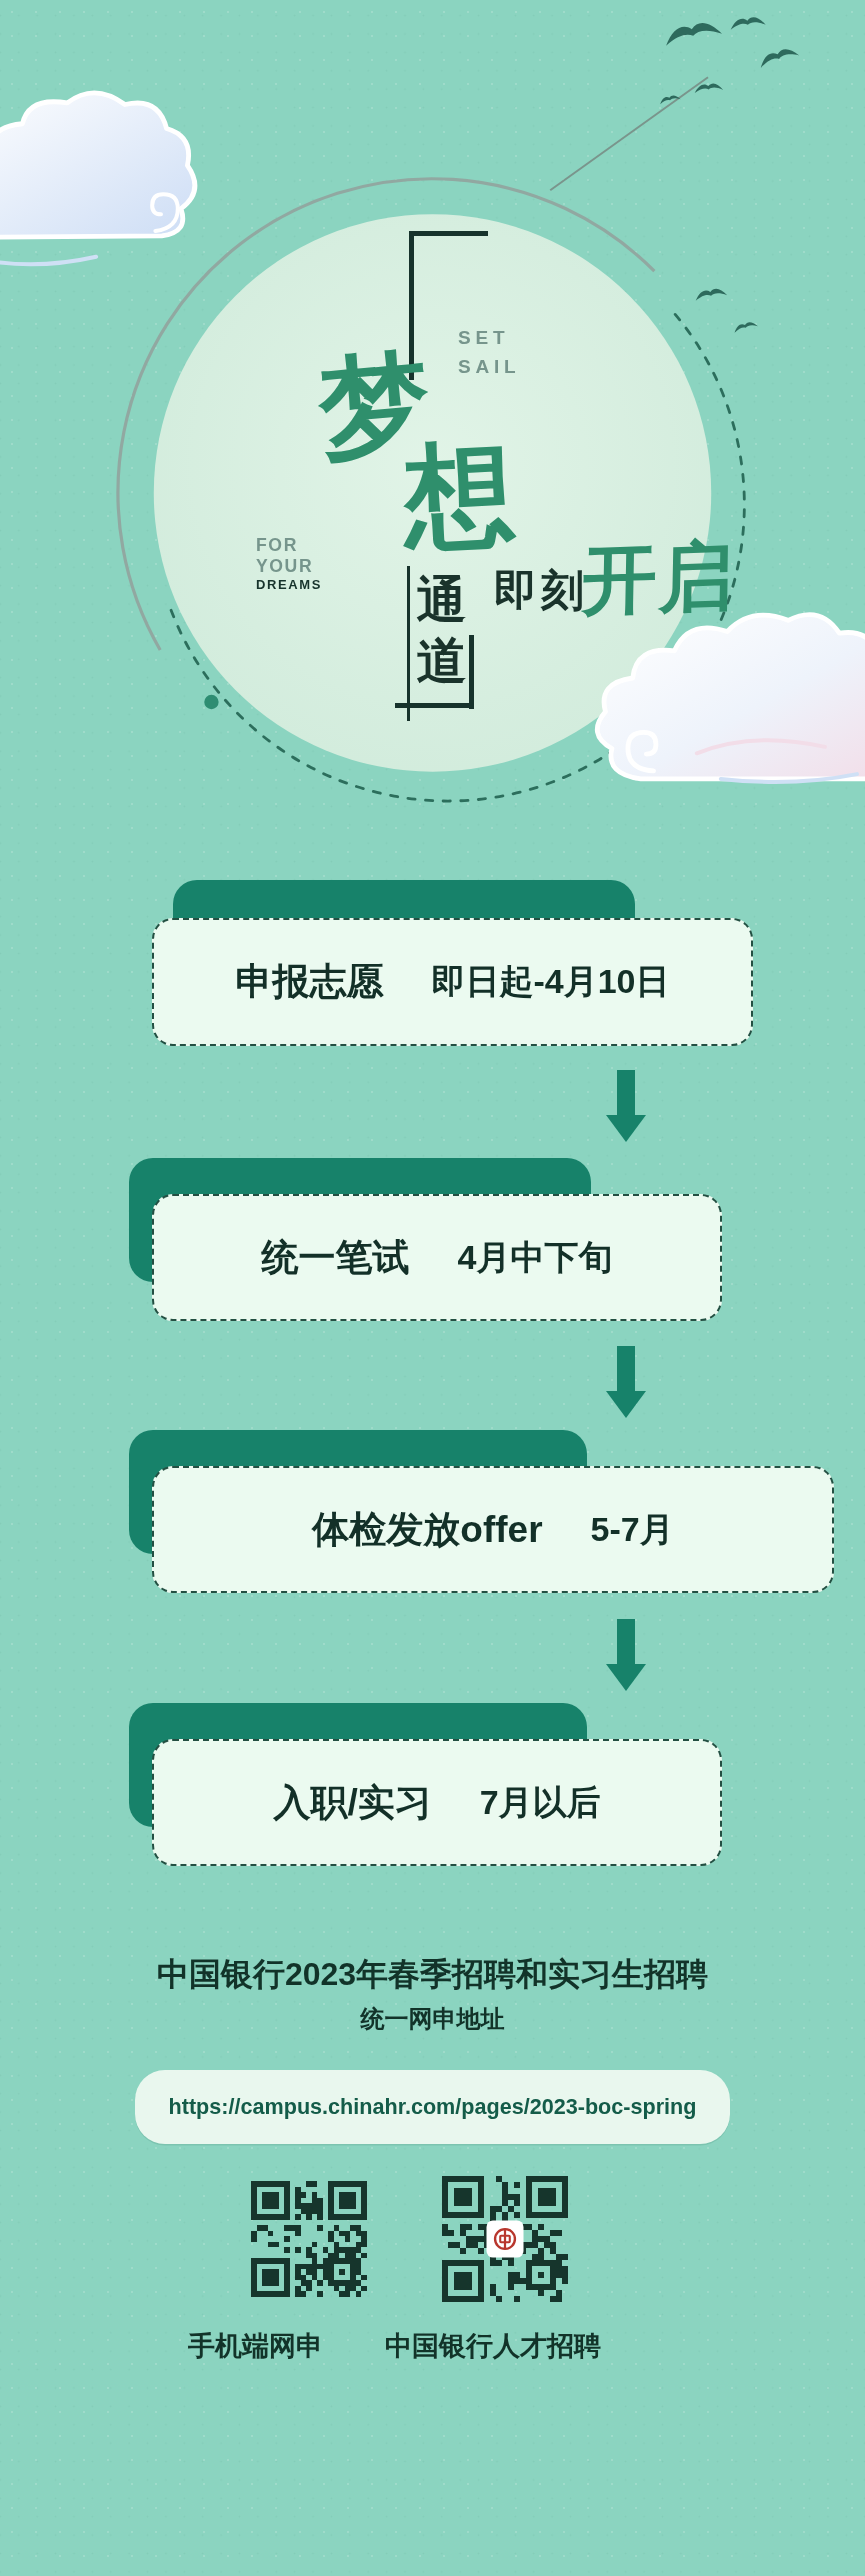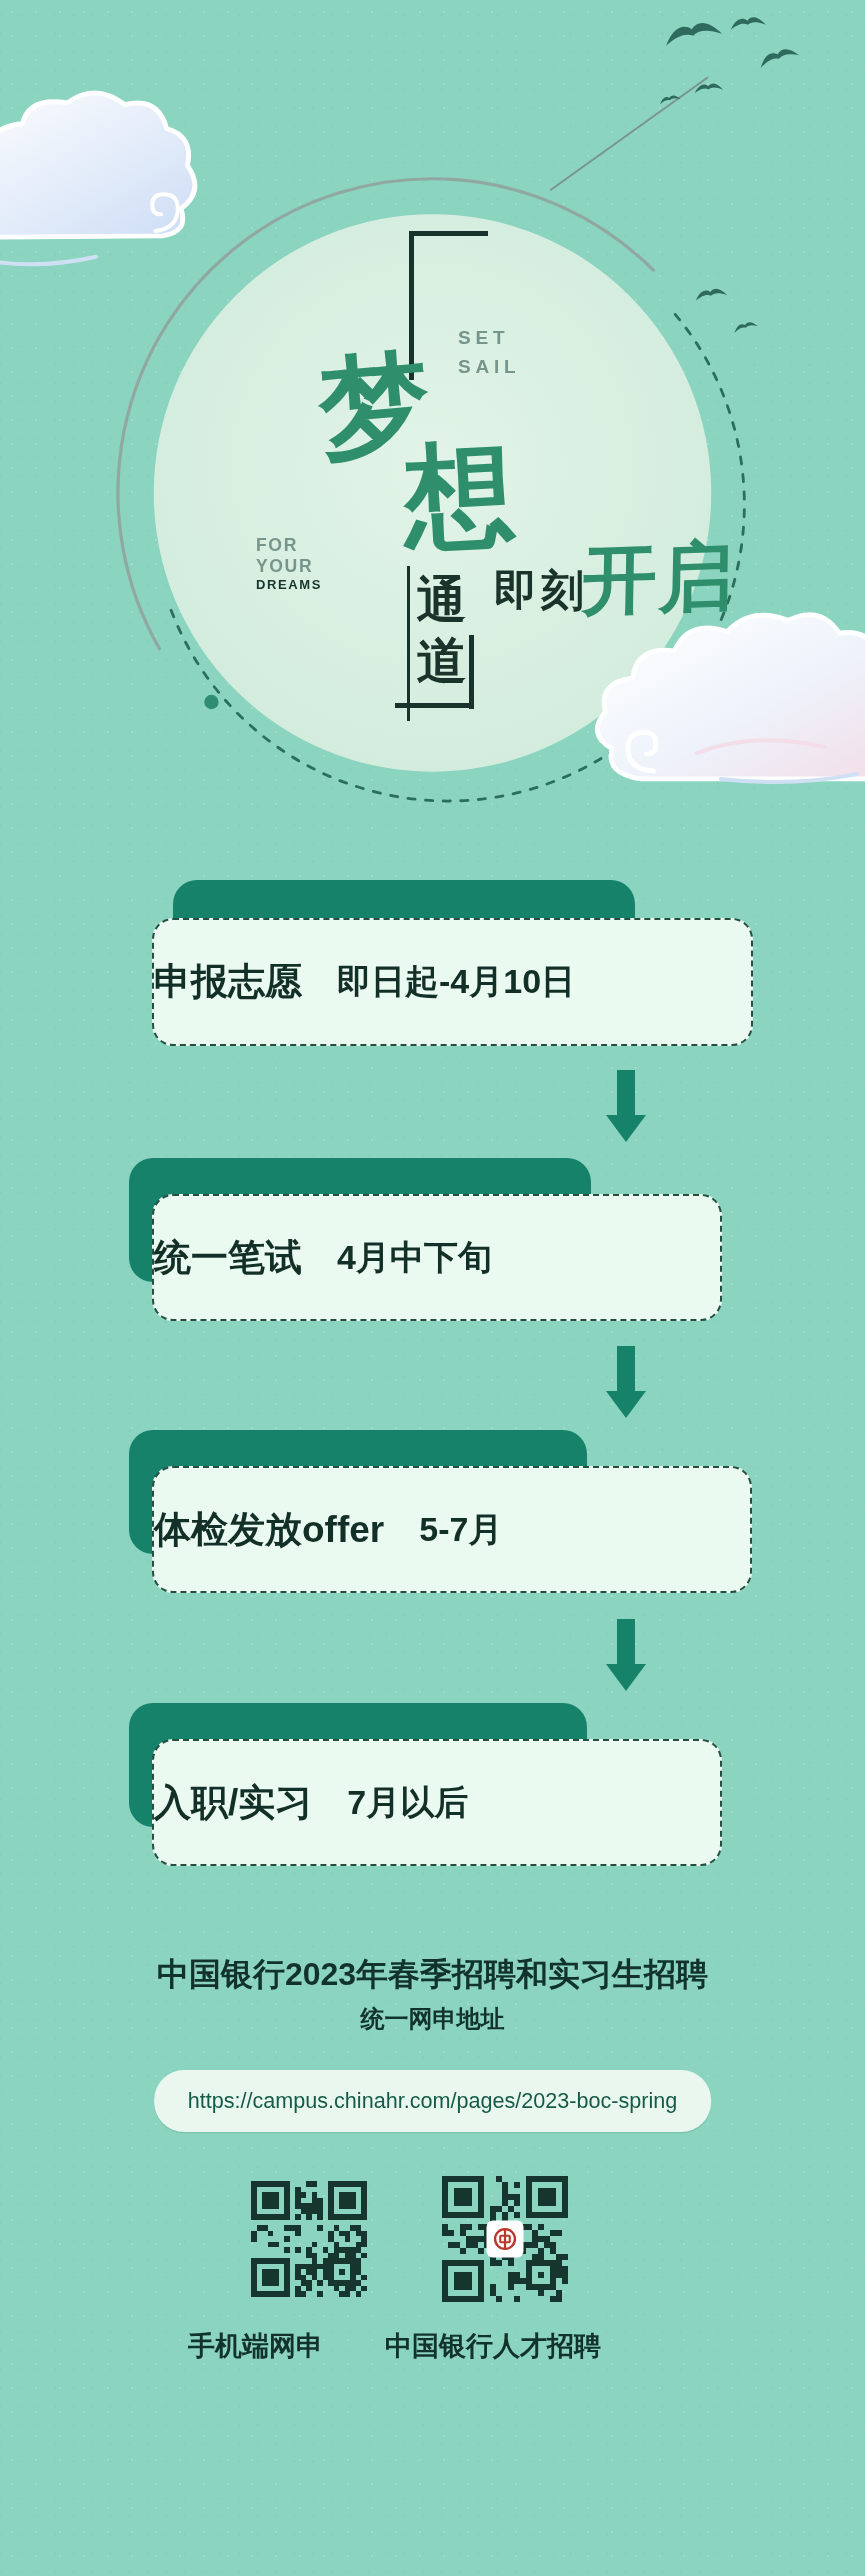--- a/index.html
+++ b/index.html
@@ -27,43 +27,43 @@
   .bk{position:absolute;background:#17332c;z-index:3}
   .bk-th{left:409px;top:231px;width:79px;height:4.8px}
   .bk-tv{left:409px;top:231px;width:4.8px;height:149px}
   .bk-mid{left:407px;top:566px;width:3.2px;height:155px}
   .bk-bv{left:469px;top:635px;width:4.8px;height:74px}
   .bk-bh{left:395px;top:703px;width:79px;height:4.8px}
 
   
   .step-dark{position:absolute;background:#17826a;border-radius:24px;z-index:2}
   .step-card{position:absolute;background:#ebfaf0;border:2.4px dashed #234f42;border-radius:21px;
-    display:flex;align-items:center;gap:35px;z-index:3}
+    display:flex;align-items:center;justify-content:center;gap:48px;z-index:3}
   .s1d{left:173px;top:880px;width:462px;height:127px}
   .s1c{left:152px;top:918px;width:601px;height:128px}
   .s2d{left:129px;top:1158px;width:462px;height:124px}
   .s2c{left:152px;top:1194px;width:570px;height:127px}
   .s3d{left:129px;top:1430px;width:458px;height:124px}
-  .s3c{left:152px;top:1466px;width:600px;height:127px}
+  .s3c{left:152px;top:1466px;width:682px;height:127px}
   .s4d{left:129px;top:1703px;width:458px;height:124px}
   .s4c{left:152px;top:1739px;width:570px;height:127px}
   .step-label{font-size:37px;font-weight:800;color:#133028}
   .step-time{font-size:34px;font-weight:700;color:#133028}
   .arrow{position:absolute;left:606px;width:40px;z-index:2}
   .a1{top:1070px}.a2{top:1346px}.a3{top:1619px}
   .arrow .shaft{width:17.6px;height:45px;background:#17826a;margin:0 auto}
   .arrow .head{width:0;height:0;border-left:20px solid transparent;border-right:20px solid transparent;border-top:27px solid #17826a}
 
   
   .f-line{left:0;width:865px;text-align:center;font-weight:800;color:#123329}
   .f1{top:1953px;font-size:32px}
   .f2{top:2003px;font-size:24px}
-  .url-pill{top:2070px;left:50%;transform:translateX(-50%);height:62px;padding:17px 34px;border-radius:30px;
+  .url-pill{top:2070px;left:50%;transform:translateX(-50%);height:74px;padding:17px 34px;border-radius:30px;
     background:#e9f7ee;display:inline-flex;align-items:center;box-shadow:0 1.6px 0 rgba(20,80,65,.12);
-    font-size:21.6px;font-weight:400;color:#145c49;white-space:nowrap}
+    font-size:21.6px;font-weight:700;color:#145c49;white-space:nowrap}
   .qr{position:absolute;z-index:3}
   .qr-left{left:251px;top:2181px;width:116px;height:116px}
   .qr-right{left:442px;top:2176px;width:126px;height:126px}
   .qr-logo{position:absolute;left:50%;top:50%;transform:translate(-50%,-50%);width:37px;height:37px;
     background:#ffffff;border-radius:6.4px;display:flex;align-items:center;justify-content:center;z-index:4}
   .qr-label{top:2328px;position:absolute;width:240px;font-size:27px;font-weight:800;color:#123329;z-index:3}
   .ql-left{left:188px}
   .ql-right{left:385px}
 </style>
 </head>

